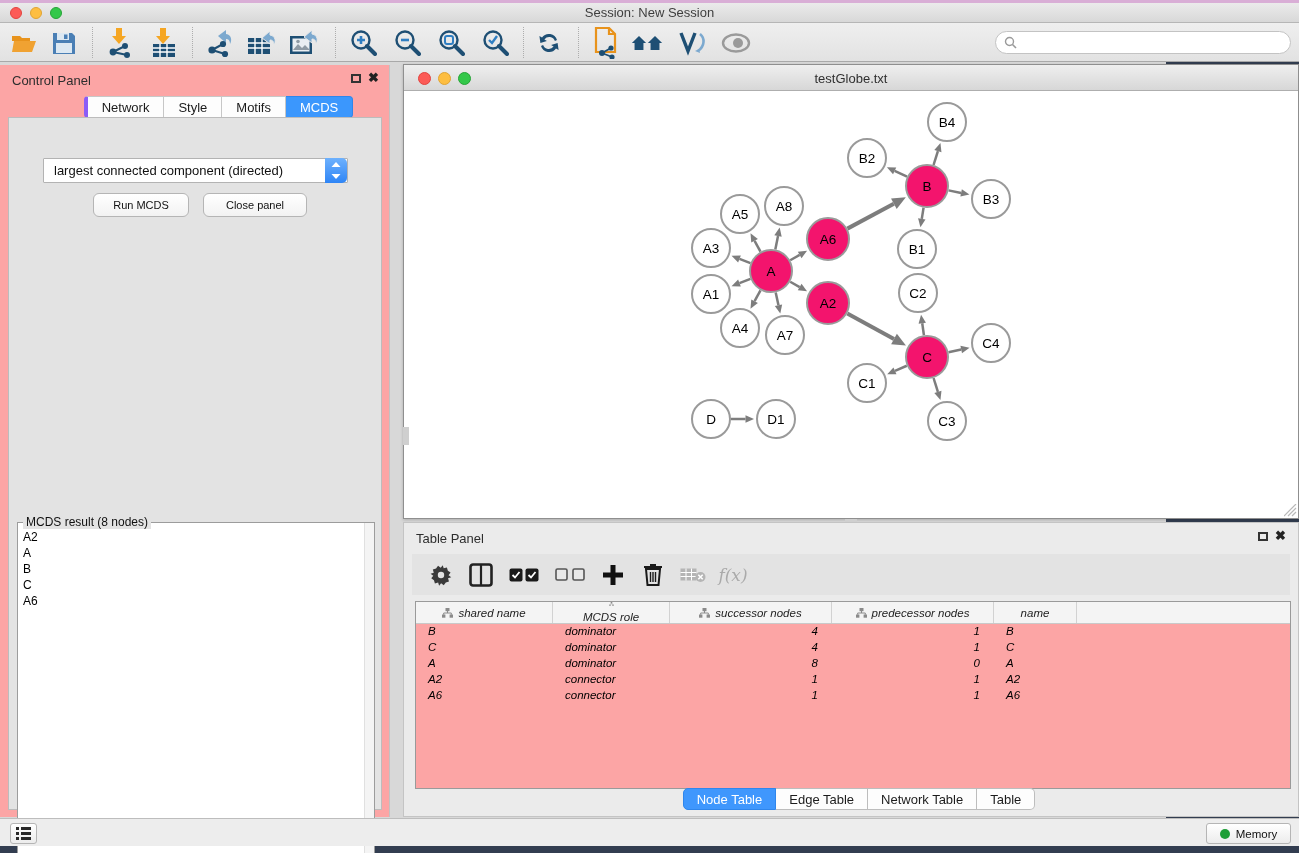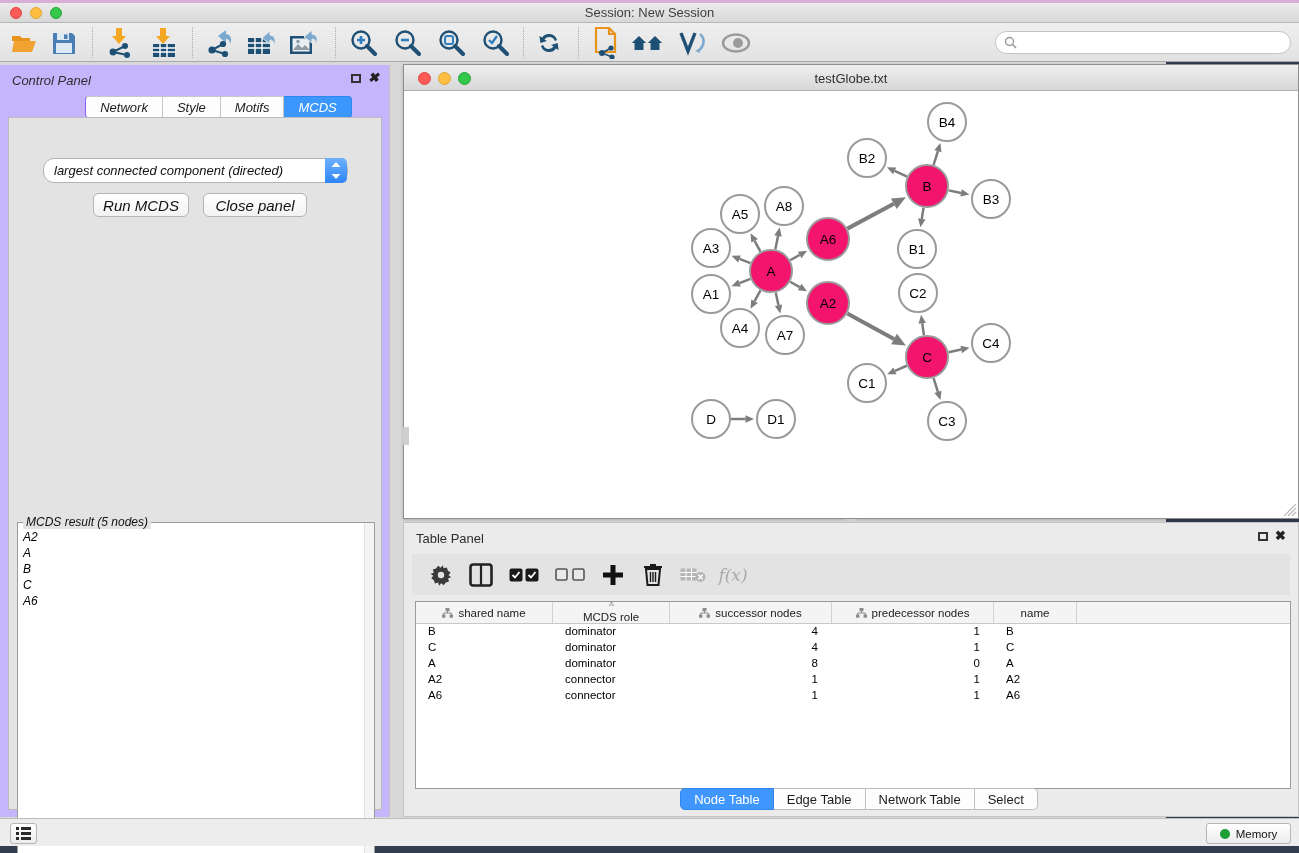--- a/index.html
+++ b/index.html
@@ -32,40 +32,40 @@
 
   
   .subwin-titlebar { position:absolute; left:0; top:0; right:0; height:26px;
     background:linear-gradient(#efefef,#d7d7d7); border-bottom:1px solid #aeaeae; }
   .subwin-titlebar .stitle { position:absolute; left:0; right:0; top:6px; text-align:center;
     font-size:13px; color:#303030; }
   .sl { position:absolute; top:7px; width:13px; height:13px; border-radius:50%; }
 
   
   #control-panel { position:absolute; left:0; top:63px; width:390px; height:752px;
-    background:#c4b5fd; border-right:1px solid #c2c2c2;font-style:italic; }
+    background:#fca5a5; border-right:1px solid #c2c2c2; }
   .panel-title { position:absolute; left:12px; top:8px; font-size:13px; color:#2d2d2d; }
   .float-btn { position:absolute; top:9px; width:10px; height:9px; border:2px solid #333; cursor:pointer; }
   .close-btn { position:absolute; top:5px; font-size:13px; font-weight:bold; color:#222; cursor:pointer; }
   #cp-tabs { position:absolute; left:0; top:31px; width:390px; display:flex; justify-content:center; }
   .tab { height:22px; padding:0 14px; background:#fdfdfd; border:1px solid #c7c7c7;
     border-left:none; font-size:13px; color:#1c1c1c; display:flex; align-items:center; cursor:pointer; }
-  .tab:first-child { border-left:1px solid #8b5cf6; border-radius:4px 0 0 4px;margin-left:47px; }
+  .tab:first-child { border-left:4px solid #8b5cf6; border-radius:4px 0 0 4px;margin-left:47px; }
   .tab:last-child { border-radius:0 4px 4px 0; }
   .tab.active { background:#3b97fd; border-color:#2f86ec; color:#fff; }
   #cp-pane { position:absolute; left:8px; top:52px; width:374px; height:693px;
     background:#e3e3e3; border:1px solid #bcbcbc; }
   #opt-label { position:absolute; left:0; right:0; top:20px; text-align:center; font-size:13px; color:#111; }
   #criterion-select { position:absolute; left:34px; top:40px; width:305px; height:25px;
-    background:#fff; border:1px solid #b3b3b3; border-radius:11px; cursor:pointer; }
+    background:#fff; border:1px solid #b3b3b3; border-radius:1px; cursor:pointer; }
   #criterion-select .sel-text { position:absolute; left:10px; top:4px; font-size:13px; color:#111; }
   #criterion-select .stepper { position:absolute; right:0; top:-1px; width:22px; height:25px;
     background:linear-gradient(#6eb1fd,#2e85f6); border-radius:0 5px 5px 0; }
   .cp-btn { position:absolute; top:75px; height:24px; background:linear-gradient(#ffffff,#f2f2f2);
-    border:1px solid #b5b5b5; border-radius:6px; font-size:15px; color:#111;
+    border:1px solid #b5b5b5; border-radius:6px; font-size:11px; color:#111;
     display:flex; align-items:center; justify-content:center; cursor:pointer; }
   #run-btn { left:84px; width:96px; }
   #close-panel-btn { left:194px; width:104px; }
   #result-group { position:absolute; left:8px; top:404px; width:358px; height:340px;
     border:1px solid #9c9c9c; background:#fff; }
   #result-legend { position:absolute; left:5px; top:-8px; background:#e3e3e3; padding:0 3px;
     font-size:12px; color:#111; }
   #mcds-list { position:absolute; left:1px; top:6px; bottom:1px; right:11px; overflow:hidden; }
   #mcds-list .li { font-size:12px; color:#000; padding:1px 0 1px 4px; height:16px; cursor:default; }
   #mcds-scroll { position:absolute; right:0; top:0; bottom:0; width:10px; background:#f4f4f4;
@@ -82,21 +82,21 @@
 
   
   #table-panel { position:absolute; left:403px; top:520px; width:896px; height:295px;
     background:#ebebeb; border:1px solid #c4c4c4; }
   #tp-toolbar { position:absolute; left:8px; top:31px; right:8px; height:41px;
     background:#e3e3e3; display:flex; align-items:center; gap:14px; padding-left:16px; }
   .tp-ico { width:26px; height:26px; display:flex; align-items:center; justify-content:center; cursor:pointer; }
   .tp-ico.disabled { cursor:default; }
   #fx-label { font-family:"DejaVu Serif", serif; font-style:italic; font-size:17px; color:#aaa; }
   #node-table { position:absolute; left:11px; top:78px; width:876px; height:188px;
-    background:#ffffff; border:1px solid #9a9a9a; overflow:hidden; }
+    background:#fca5a5; border:1px solid #9a9a9a; overflow:hidden;font-style:italic; }
   #nt-header { display:flex; height:22px; background:#f4f4f4; border-bottom:1px solid #c9c9c9; }
   .th { display:flex; align-items:center; justify-content:center; gap:5px;
     border-right:1px solid #d2d2d2; font-size:11.5px; color:#222; cursor:pointer; }
   .tr { display:flex; height:16px; }
   .td { font-size:11.5px; color:#000; padding:1px 8px 0 12px; white-space:nowrap; overflow:hidden; }
   .td.num { text-align:right; padding-right:14px; }
   #nt-tabs { position:absolute; left:16px; right:0; bottom:6px; display:flex; justify-content:center; }
   .bt { height:22px; padding:0 13px; background:#fdfdfd; border:1px solid #bdbdbd; border-left:none;
     font-size:13px; color:#1c1c1c; display:flex; align-items:center; cursor:pointer; }
   .bt:first-child { border-left:1px solid #bdbdbd; border-radius:5px 0 0 5px; }
@@ -283,21 +283,21 @@
           <span class="stepper">
             <svg width="22" height="25" viewBox="0 0 22 25">
                 <path d="M11 4 l4.5 5 h-9 z" fill="#fff"></path>
                 <path d="M11 21 l4.5 -5 h-9 z" fill="#fff"></path>
               </svg>
           </span>
         </div>
         <div id="run-btn" class="cp-btn">Run MCDS</div>
         <div id="close-panel-btn" class="cp-btn">Close panel</div>
         <div id="result-group">
-          <div id="result-legend">MCDS result (5 nodes)</div>
+          <div id="result-legend">MCDS result (8 nodes)</div>
           <div id="mcds-list">
               <div class="li">A2</div>
               <div class="li">A</div>
               <div class="li">B</div>
               <div class="li">C</div>
               <div class="li">A6</div>
             </div>
           <div id="mcds-scroll"></div>
         </div>
       </div>
@@ -624,21 +624,21 @@
               <div class="td num" style="width: 162px;">1</div>
               <div class="td" style="width: 83px;">A6</div>
             </div>
           </div>
       </div>
 
       <div id="nt-tabs">
           <div class="bt active">Node Table</div>
           <div class="bt">Edge Table</div>
           <div class="bt">Network Table</div>
-          <div class="bt">Select</div>
+          <div class="bt">Table</div>
         </div>
     </div>
 
     <div id="statusbar">
       <div class="sb-btn" id="console-btn">
         <svg width="15" height="13" viewBox="0 0 15 13">
             <g fill="#2a2a2a">
               <rect x="0" y="0" width="3" height="3"></rect>
               <rect x="5" y="0" width="10" height="3"></rect>
               <rect x="0" y="5" width="3" height="3"></rect>

